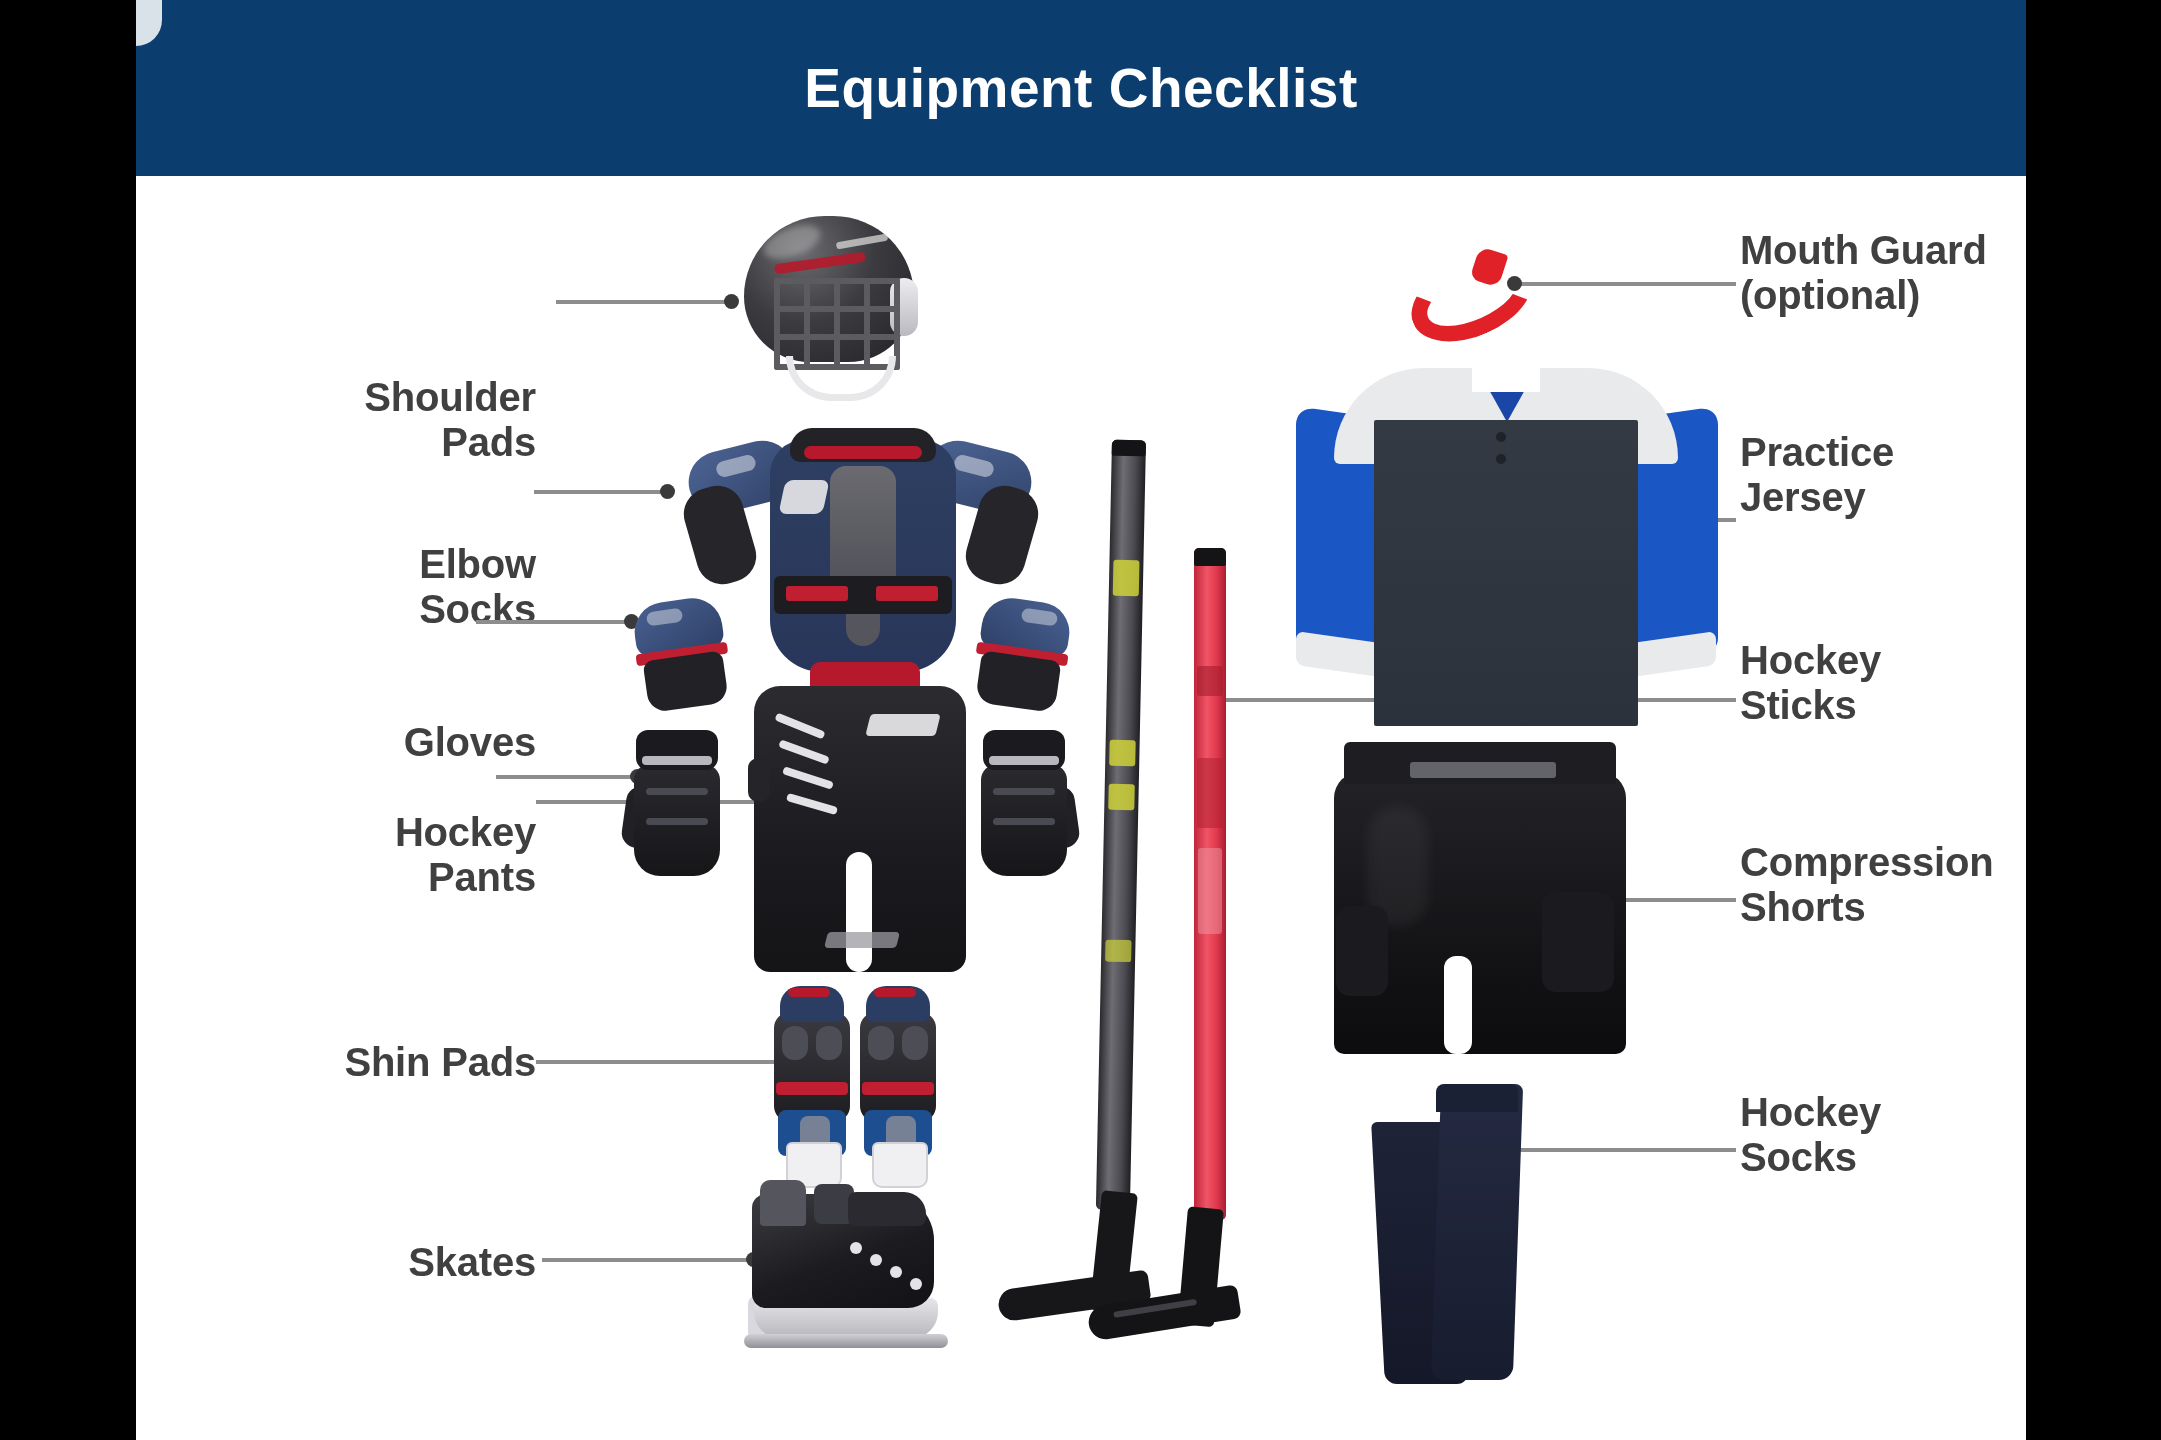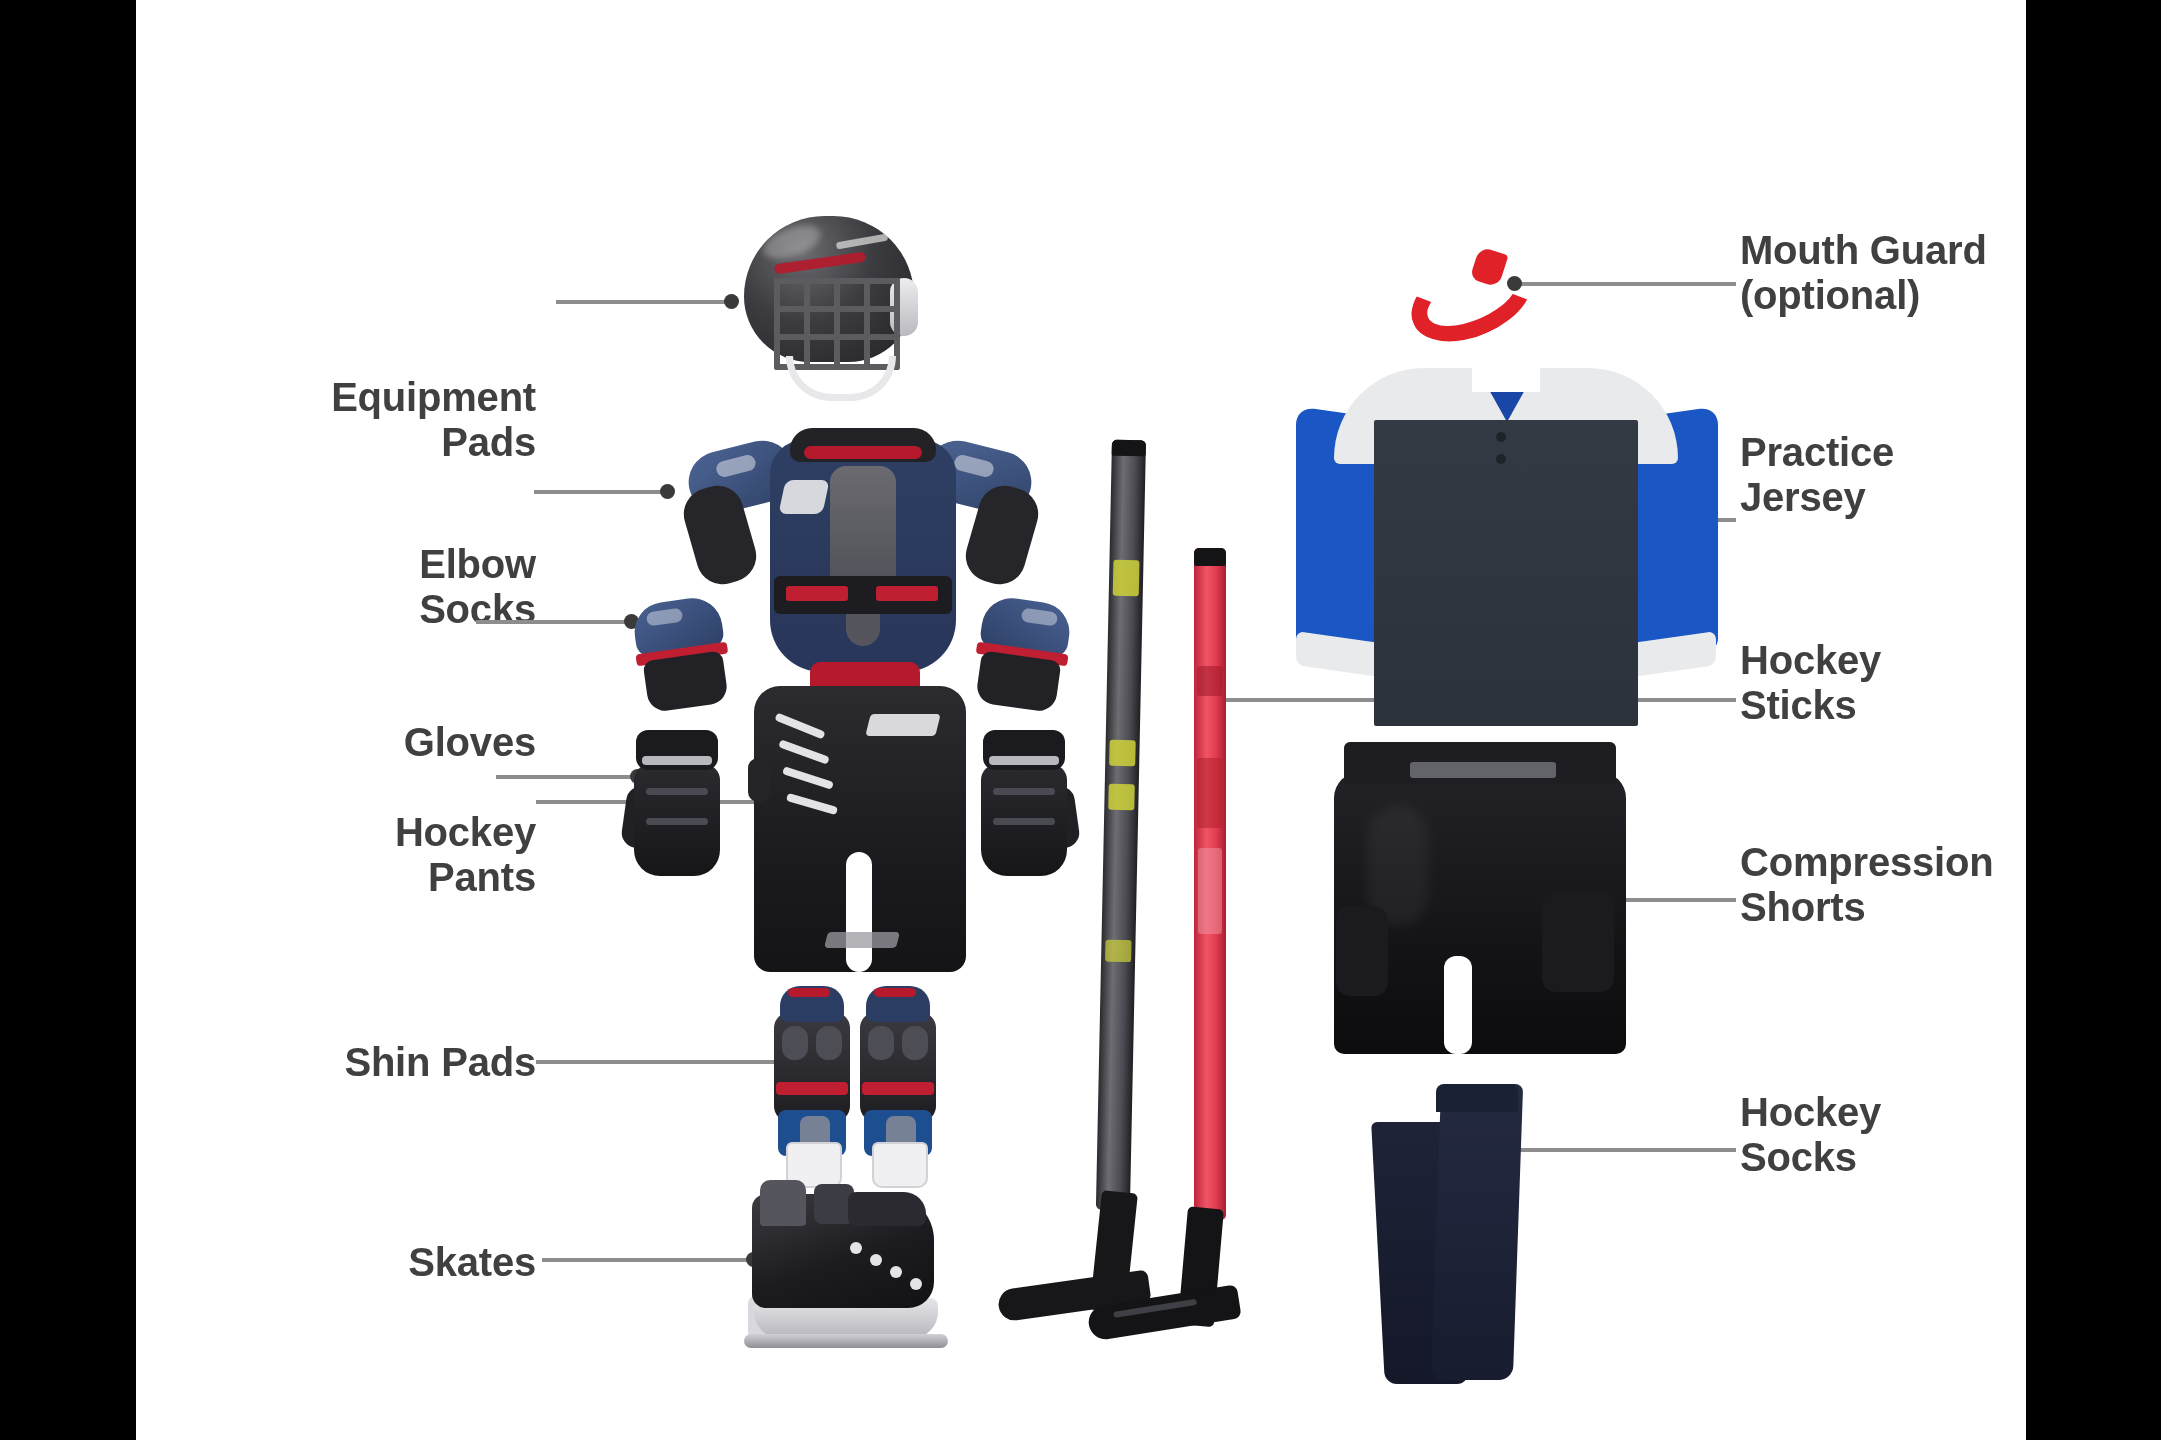--- a/index.html
+++ b/index.html
@@ -220,22 +220,26 @@
      background:linear-gradient(180deg,#242a42,#171c2e);border-radius:8px 8px 14px 14px;
      transform:skewX(-2deg);}
   #sock-front-cuff{position:absolute;left:58px;top:0;width:82px;height:28px;background:#1b2134;border-radius:8px 8px 0 0;}
 </style>
 </head>
 <body>
 
 <div id="screen">
   <div id="card">
 
-
-    <div class="label right" style="left:20px;top:375px;width:380px;">Equipment
+    <div id="header">
+      <div id="header-corner"></div>
+      <div id="header-title">Equipment Checklist</div>
+    </div>
+
+    <div class="label right" style="left:20px;top:375px;width:380px;">Shoulder
 Pads</div>
     <div class="label right" style="left:20px;top:542px;width:380px;">Elbow
 Socks</div>
     <div class="label right" style="left:20px;top:720px;width:380px;">Gloves</div>
     <div class="label right" style="left:20px;top:810px;width:380px;">Hockey
 Pants</div>
     <div class="label right" style="left:20px;top:1240px;width:380px;">Skates</div>
     <div class="label right" style="left:10px;top:1040px;width:390px;">Shin Pads</div>
 
     <div class="leader" style="left:420px;top:300px;width:176px;"></div>

